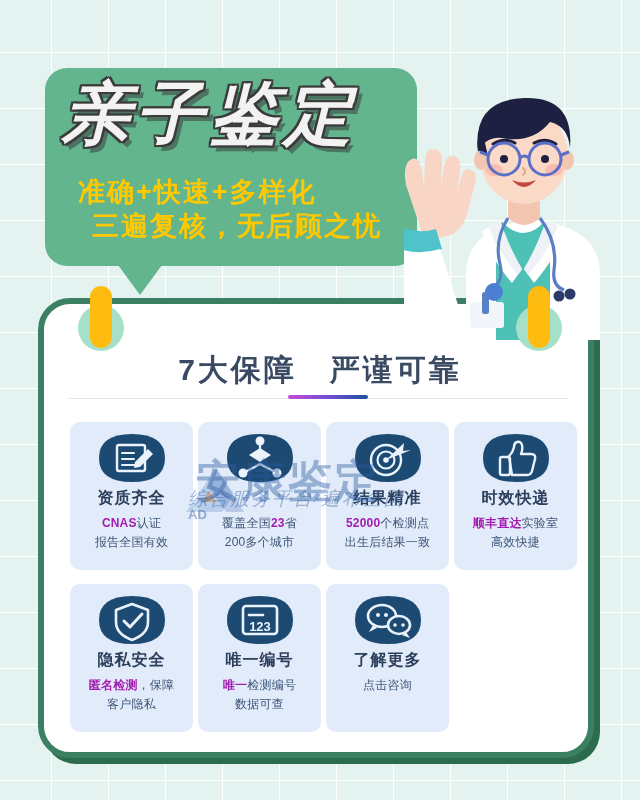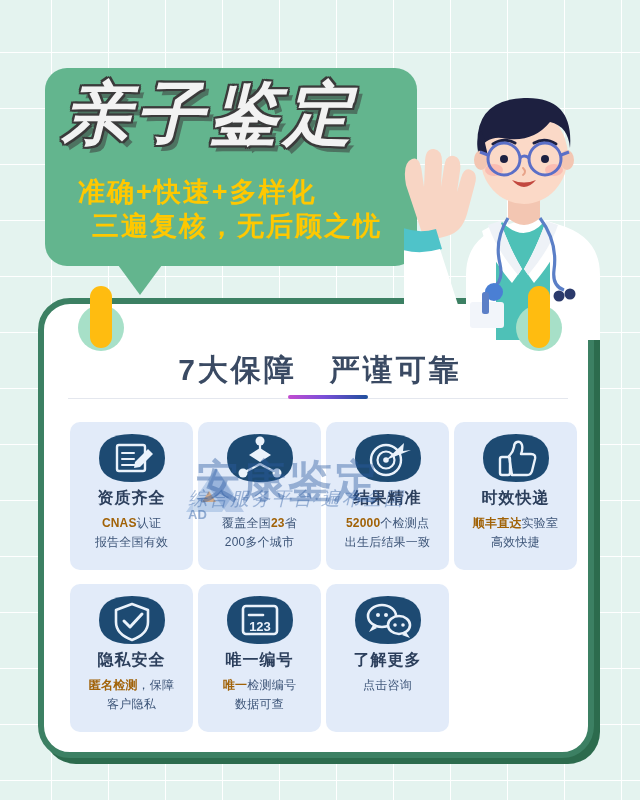--- a/index.html
+++ b/index.html
@@ -113,21 +113,21 @@
   .card-title{
     position:absolute; left:0; right:0; top:66px; text-align:center;
     font-size:16px; font-weight:bold; color:#2c3f5c; letter-spacing:1px;
   }
   .card-line{
     position:absolute; left:0; right:0; text-align:center;
     font-size:12px; color:#3d5578; letter-spacing:.2px; white-space:nowrap;
   }
   .card-l1{ top:93px; }
   .card-l2{ top:112px; }
-  .hl{ color:#a16207; font-weight:bold; }
+  .hl{ color:#a21caf; font-weight:bold; }
 
   
   #watermark{
     position:absolute; left:0; top:0; width:640px; height:800px;
     z-index:20; pointer-events:none;
   }
   #wm-text{
     position:absolute; left:196px; top:452px;
     font-size:44px; font-weight:bold; color:rgba(42,90,160,.42);
     letter-spacing:2px; white-space:nowrap;

